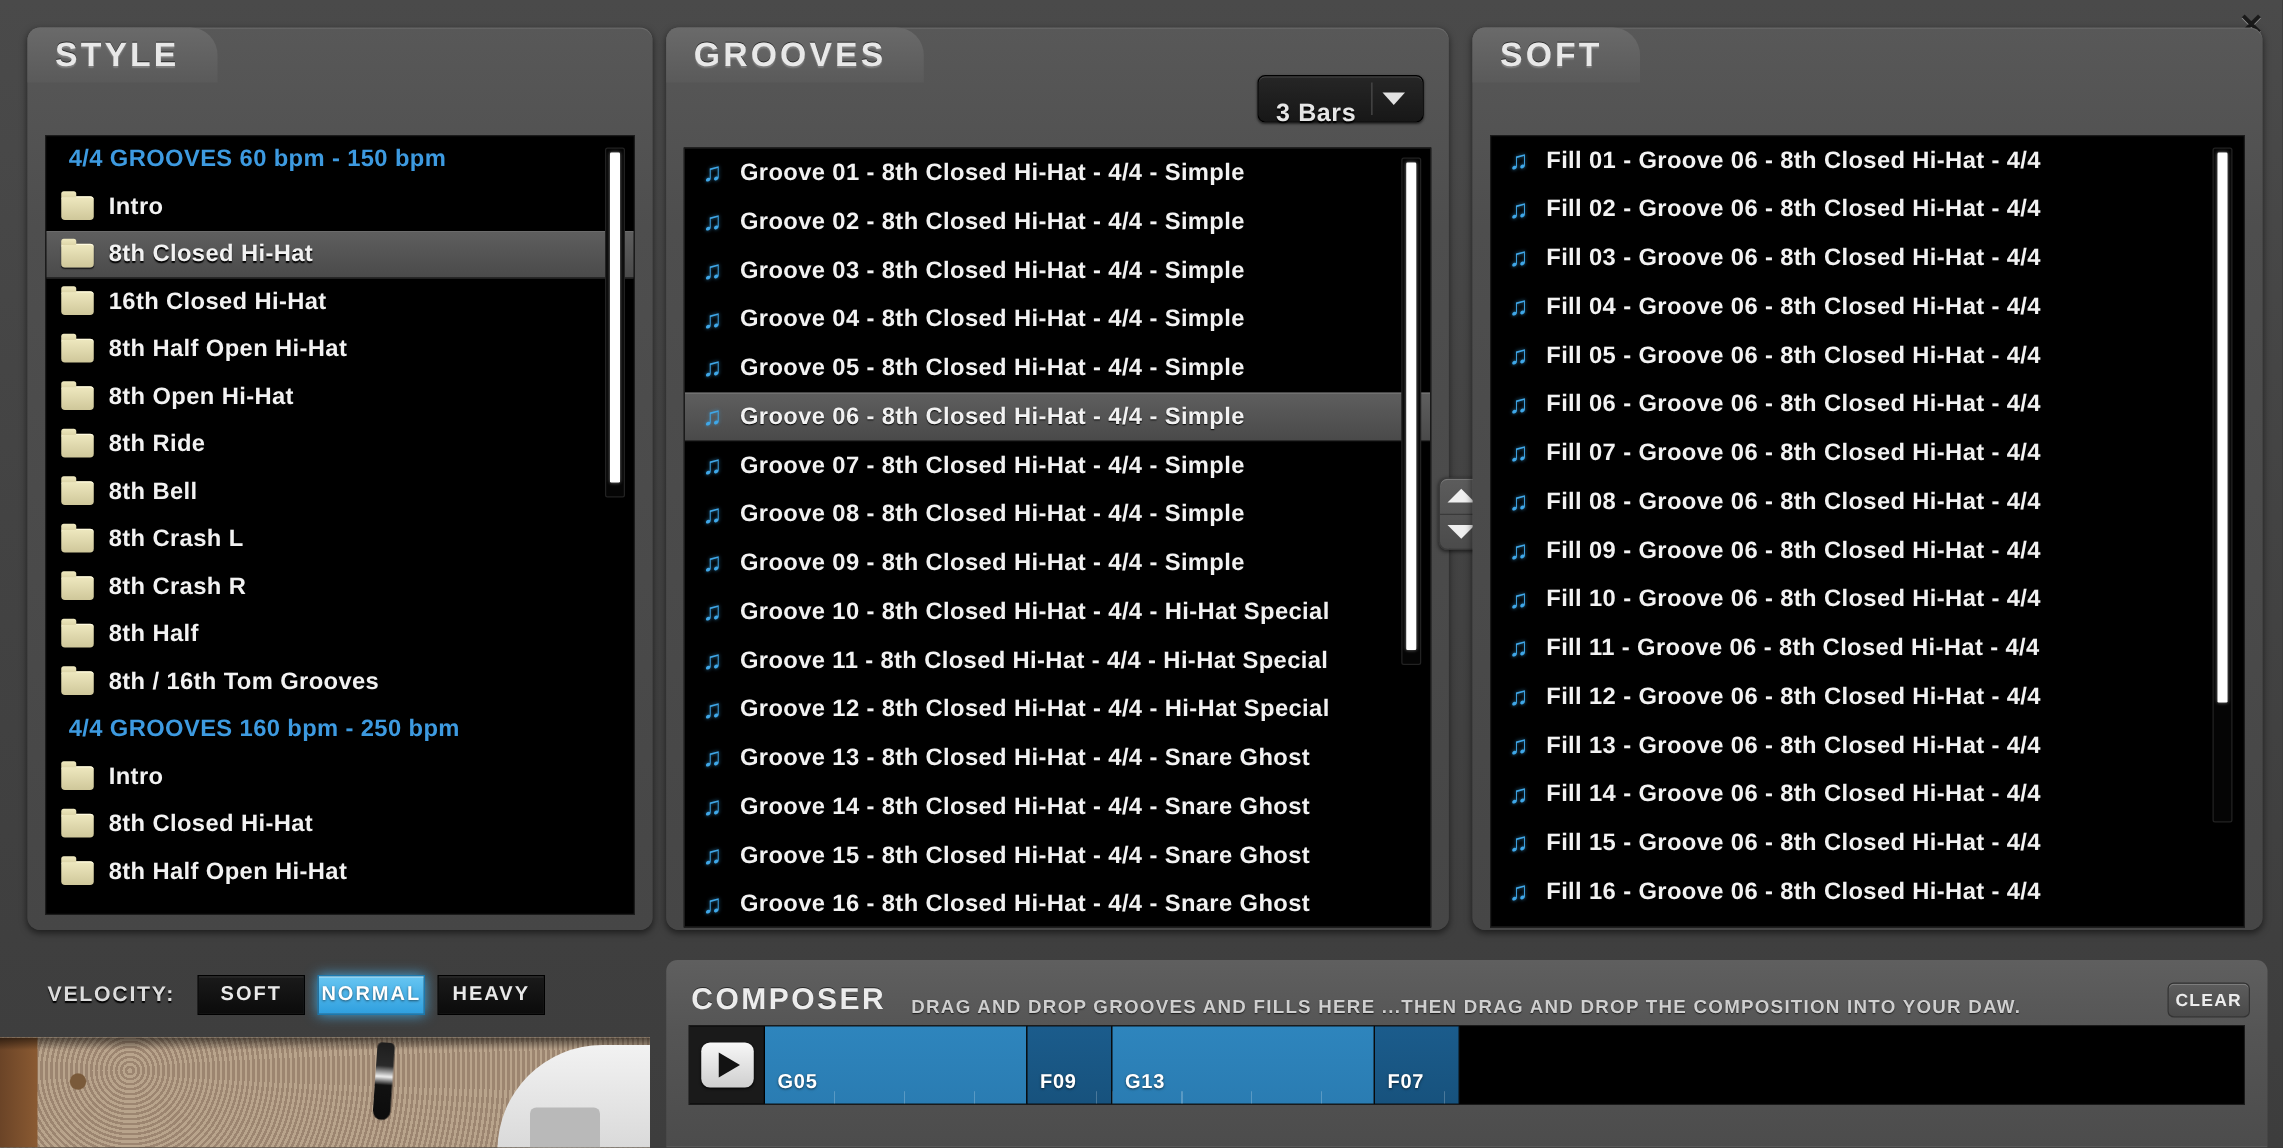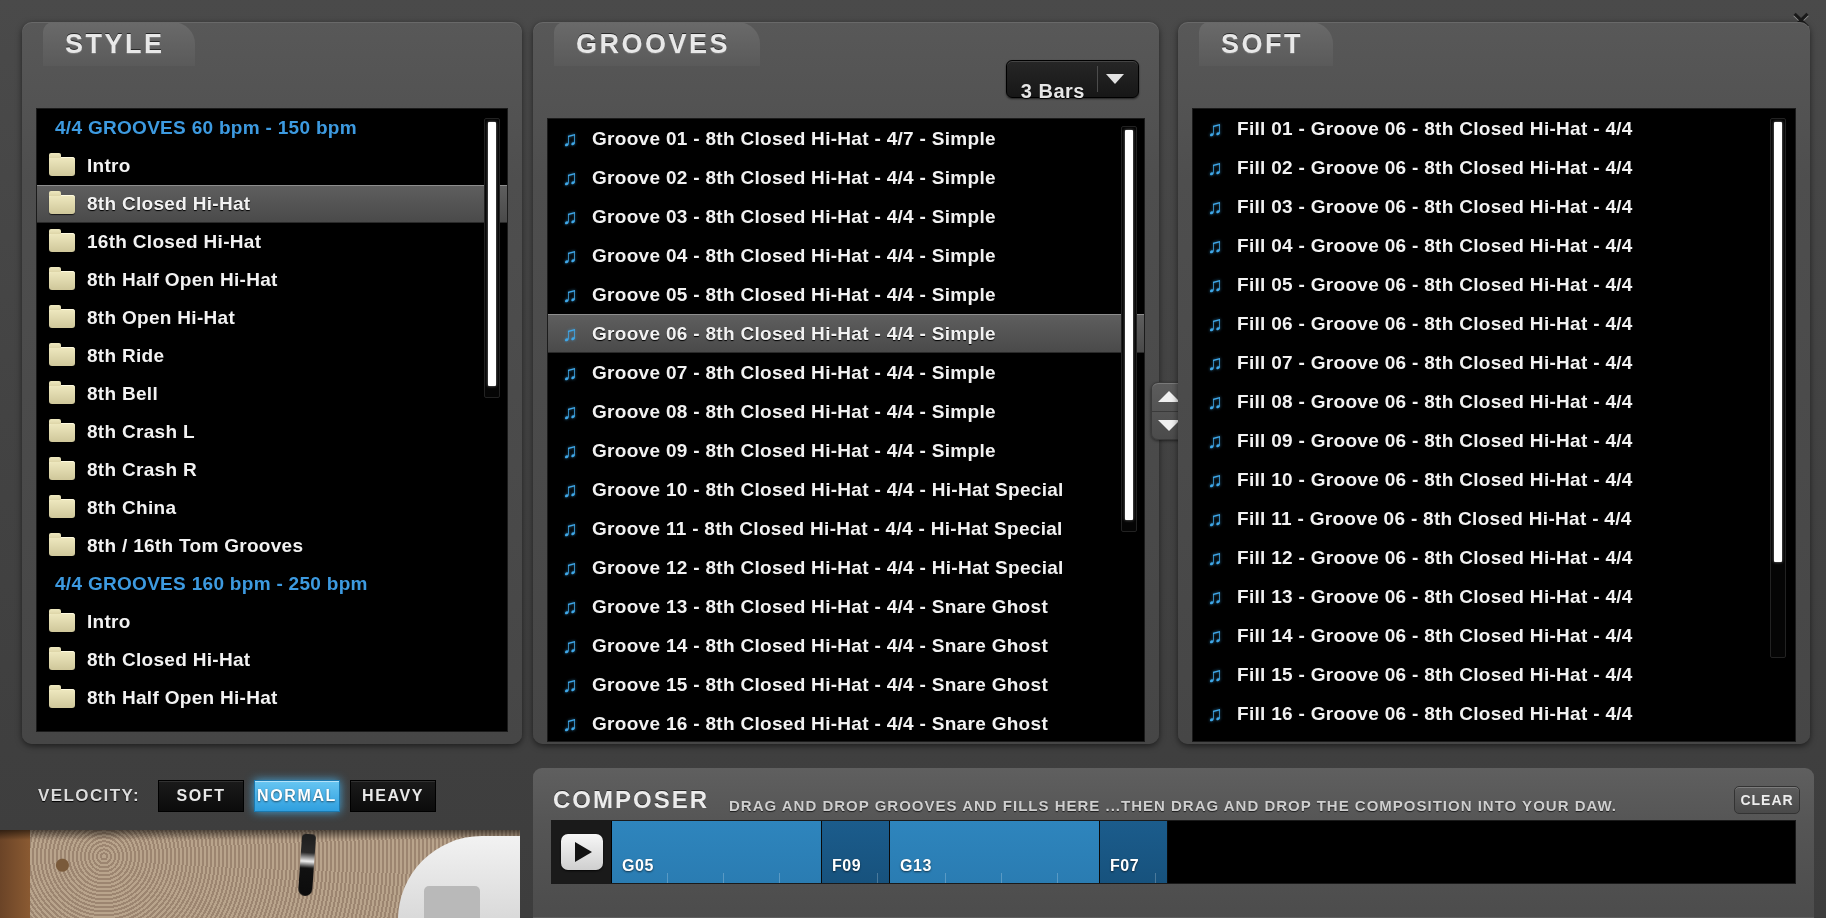--- a/index.html
+++ b/index.html
@@ -61,21 +61,21 @@
     position:absolute;
     background:linear-gradient(180deg,#585858 0%,#4e4e4e 22%,#464646 100%);
     border-radius:10px;
     box-shadow:0 2px 6px rgba(0,0,0,.55), inset 0 1px 0 rgba(255,255,255,.10);
   }
   .panel-tab{
     position:absolute; top:0; left:0;
     height:44px; padding:0 30px 0 22px;
     background:linear-gradient(180deg,#6a6a6a,#5a5a5a);
     border-radius:10px 22px 0 0;
-    display:flex; align-items:center;margin-left:21px;
+    display:flex; align-items:center;
   }
   .panel-title{
     font-size:27px; font-weight:bold; letter-spacing:2.5px;
     color:#e8e8e8; text-shadow:0 -1px 0 #2a2a2a, 0 1px 1px rgba(255,255,255,.2);
     font-family:"Liberation Sans", sans-serif;
   }
 
   .listbox{
     position:absolute; left:14px; right:14px;
     background:#000; overflow:hidden;
@@ -306,21 +306,21 @@
         <div class="row">
           <span class="folder-icon"></span>
           <span>8th Crash L</span>
         </div>
         <div class="row">
           <span class="folder-icon"></span>
           <span>8th Crash R</span>
         </div>
         <div class="row">
           <span class="folder-icon"></span>
-          <span>8th China</span>
+          <span>8th Half</span>
         </div>
         <div class="row">
           <span class="folder-icon"></span>
           <span>8th  / 16th  Tom Grooves</span>
         </div>
         <div class="row header" style="padding-left: 18px;">
           <span>4/4 GROOVES 160 bpm - 250 bpm</span>
         </div>
         <div class="row">
           <span class="folder-icon"></span>
@@ -347,21 +347,21 @@
     <div class="bars-select" style="right:20px; top:38px;">
       <span class="bars-label">3 Bars</span>
       <span class="bars-div"></span>
       <span class="caret">
           <i></i>
         </span>
     </div>
     <div class="listbox" style="top:96px; height:624px;" id="grooves-list">
         <div class="row" style="height: 39px;">
           <span class="note-icon">♫</span>
-          <span>Groove 01 - 8th Closed Hi-Hat - 4/7 - Simple</span>
+          <span>Groove 01 - 8th Closed Hi-Hat - 4/4 - Simple</span>
         </div>
         <div class="row" style="height: 39px;">
           <span class="note-icon">♫</span>
           <span>Groove 02 - 8th Closed Hi-Hat - 4/4 - Simple</span>
         </div>
         <div class="row" style="height: 39px;">
           <span class="note-icon">♫</span>
           <span>Groove 03 - 8th Closed Hi-Hat - 4/4 - Simple</span>
         </div>
         <div class="row" style="height: 39px;">

